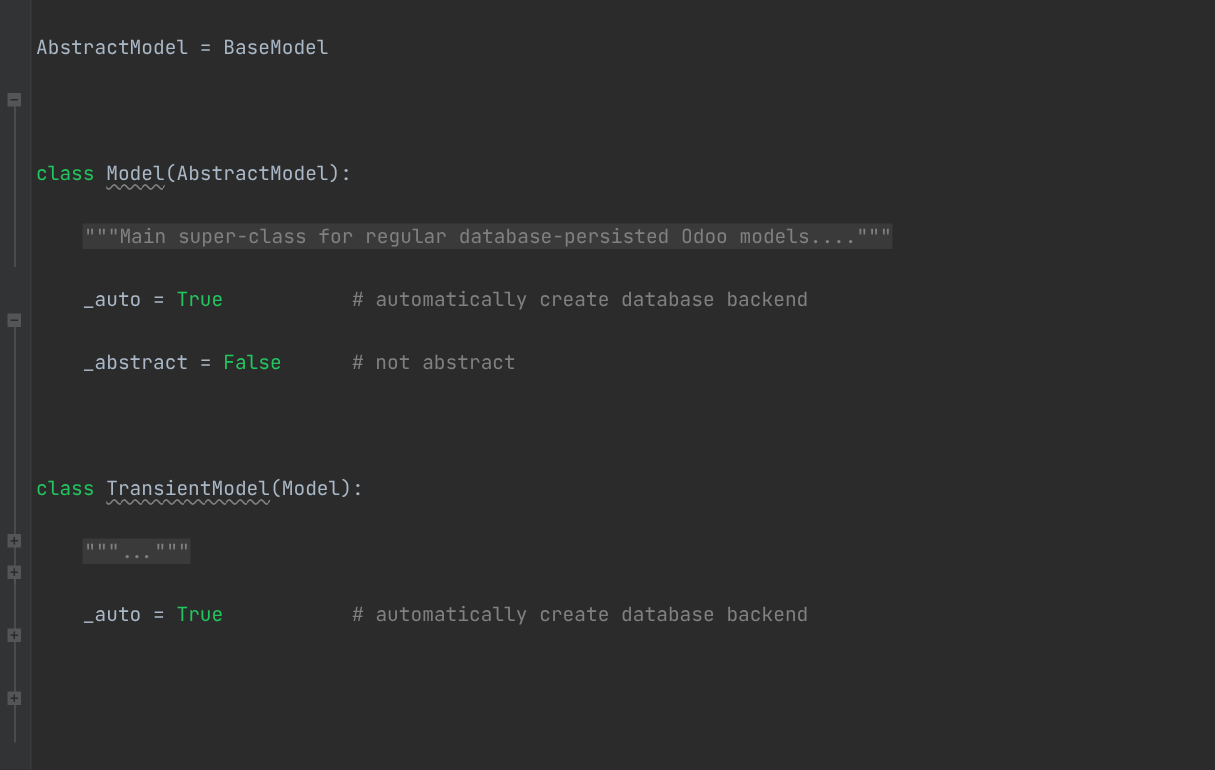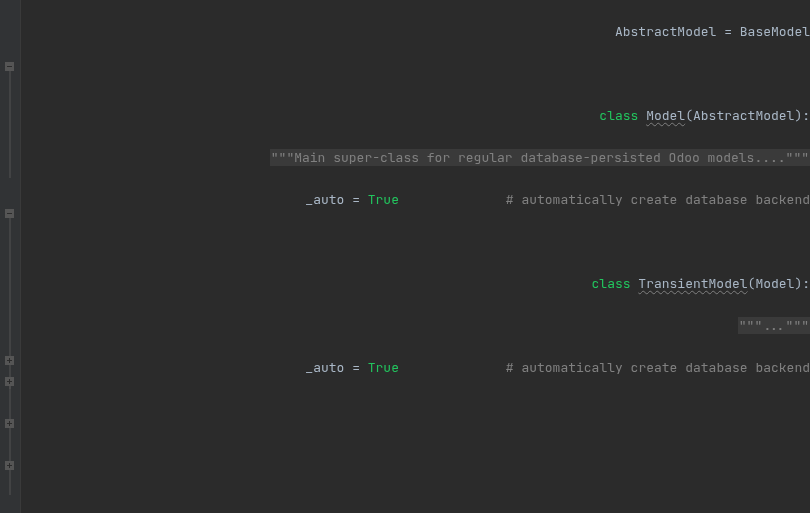--- a/index.html
+++ b/index.html
@@ -42,23 +42,23 @@
     content:'';position:absolute;width:1px;height:5px;background:#2b2b2b;
   }
   .code {
     position: absolute;
     left: 20px;
     top: 0;
     right: 0;
     white-space: pre;
     padding-left: 0px;
   }
-  .line { height: 21px; display: block; padding-left: 4px; position: relative; text-align: right;}
+  .line { height: 21px; display: block; padding-left: 4px; position: relative;}
   .kw { color: #22c55e; }
-  .cmt { color: #808080; margin-left: 21px; }
+  .cmt { color: #808080; }
   .str { color: #808080; background:#3a3a3a; padding:0 1px;}
   .clsname{ color:#a9b7c6; text-decoration: underline wavy #808080 1px; text-underline-offset:2px;}
 </style>
 </head>
 <body>
 
 <div class="gutter">
   <svg width="20" height="513">
     <line x1="10" y1="65" x2="10" y2="178" class="fold-line"></line>
     <line x1="10" y1="212" x2="10" y2="495" class="fold-line"></line>
@@ -71,20 +71,21 @@
   <div class="fold-marker collapsed" style="top:419px"></div>
   <div class="fold-marker collapsed" style="top:461px"></div>
 </div>
 
 <div class="code">
 <span class="line"><span>AbstractModel </span><span>=</span><span> BaseModel</span></span>
 <span class="line"> </span>
 <span class="line"><span class="kw">class </span><span class="clsname">Model</span><span>(</span><span>AbstractModel</span><span>):</span></span>
 <span class="line">    <span class="str">"""Main super-class for regular database-persisted Odoo models...."""</span></span>
 <span class="line"><span>    _auto </span><span>=</span><span class="kw"> True</span><span>           </span><span class="cmt"># automatically create database backend</span></span>
+<span class="line"><span>    _abstract </span><span>=</span><span class="kw"> False</span><span>      </span><span class="cmt"># not abstract</span></span>
 <span class="line"> </span>
 <span class="line"><span class="kw">class </span><span class="clsname">TransientModel</span><span>(</span><span>Model</span><span>):</span></span>
 <span class="line">    <span class="str">"""..."""</span></span>
 <span class="line"><span>    _auto </span><span>=</span><span class="kw"> True</span><span>           </span><span class="cmt"># automatically create database backend</span></span>
 
 
 
 
 
 

